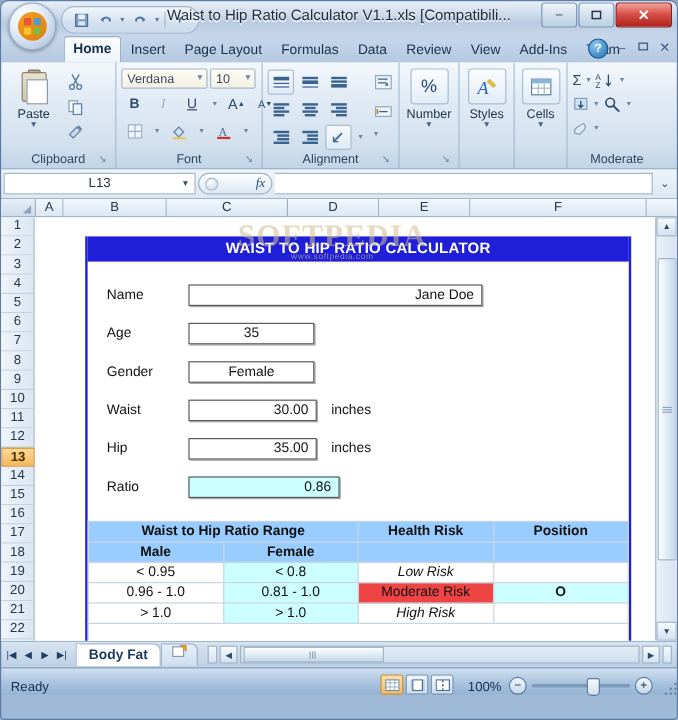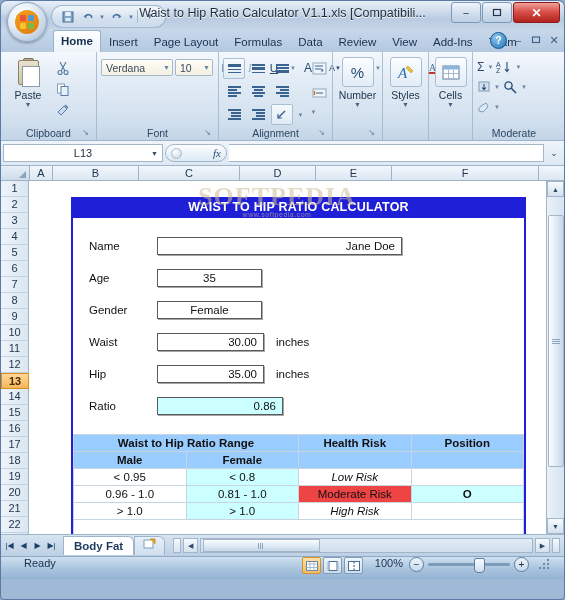--- a/index.html
+++ b/index.html
@@ -140,21 +140,21 @@
   .clip-icon .page{
     position:absolute;left:7px;top:8px;width:16px;height:19px;
     background:#fff;border:1px solid #8c9aa8;
   }
   .paste-txt{font-size:10.5px;color:#20374f;}
   .paste-arrow{font-size:7px;color:#44628a;line-height:6px;}
   .clip-small{display:flex;flex-direction:column;gap:3px;padding-top:4px;}
   .csm{width:20px;height:18px;display:flex;align-items:center;justify-content:center;}
 
   
-  .font-rows{display:flex;flex-direction:row;gap:2px;padding-top:2px;}
+  .font-rows{display:flex;flex-direction:column;gap:2px;padding-top:2px;}
   .frow{display:flex;align-items:center;gap:2px;}
   .combo{
     height:17px;box-sizing:border-box;border:1px solid #a9b8c8;border-radius:2px;
     background:linear-gradient(180deg,#fffdf5,#f3f0e4);
     display:flex;align-items:center;padding:0 2px 0 4px;font-size:10.5px;color:#3b4a5a;
   }
   .combo .cv{flex:1;overflow:hidden;white-space:nowrap;}
   .combo .cb{color:#6b86a5;font-size:7px;padding-left:3px;}
   .fbtn{
     width:20px;height:19px;display:flex;align-items:center;justify-content:center;
@@ -354,24 +354,24 @@
   .hs-btn{width:13px;height:13px;background:linear-gradient(180deg,#f6fafd,#d3e1ef);border:1px solid #a3b6c9;display:flex;align-items:center;justify-content:center;font-size:7px;color:#2c4a6d;}
   .hs-track{flex:1;height:13px;background:linear-gradient(180deg,#e3ecf6,#cfdeee);border:1px solid #a3b6c9;position:relative;}
   .hs-thumb{
     position:absolute;left:2px;top:0;width:115px;height:11px;
     background:linear-gradient(180deg,#fbfdff,#dbe8f4 60%,#c6d7e8);
     border:1px solid #a3b6c9;display:flex;align-items:center;justify-content:center;
   }
 
   
   .statusbar{
-    height:22px;display:flex;align-items:flex-start;
+    height:22px;display:flex;align-items:flex-end;
     background:linear-gradient(180deg,#cfe0f0 0%,#a9c3de 55%,#95b3d4 100%);
     border-top:1px solid #8fa9c4;
-    padding:0 15px;font-size:11px;color:#16304e;gap:6px;
+    padding:0 0;font-size:11px;color:#16304e;gap:6px;
   }
   .ready{padding-left:8px;width:96px;}
   .st-fill{flex:1;}
   .viewbtns{display:flex;gap:2px;}
   .vb{
     width:17px;height:15px;border:1px solid #7e9cbb;border-radius:2px;
     background:linear-gradient(180deg,#f0f6fb,#cddcea);
     display:flex;align-items:center;justify-content:center;
   }
   .vb.active{background:linear-gradient(180deg,#ffe0a8,#f3bc63);border-color:#cf9330;}

